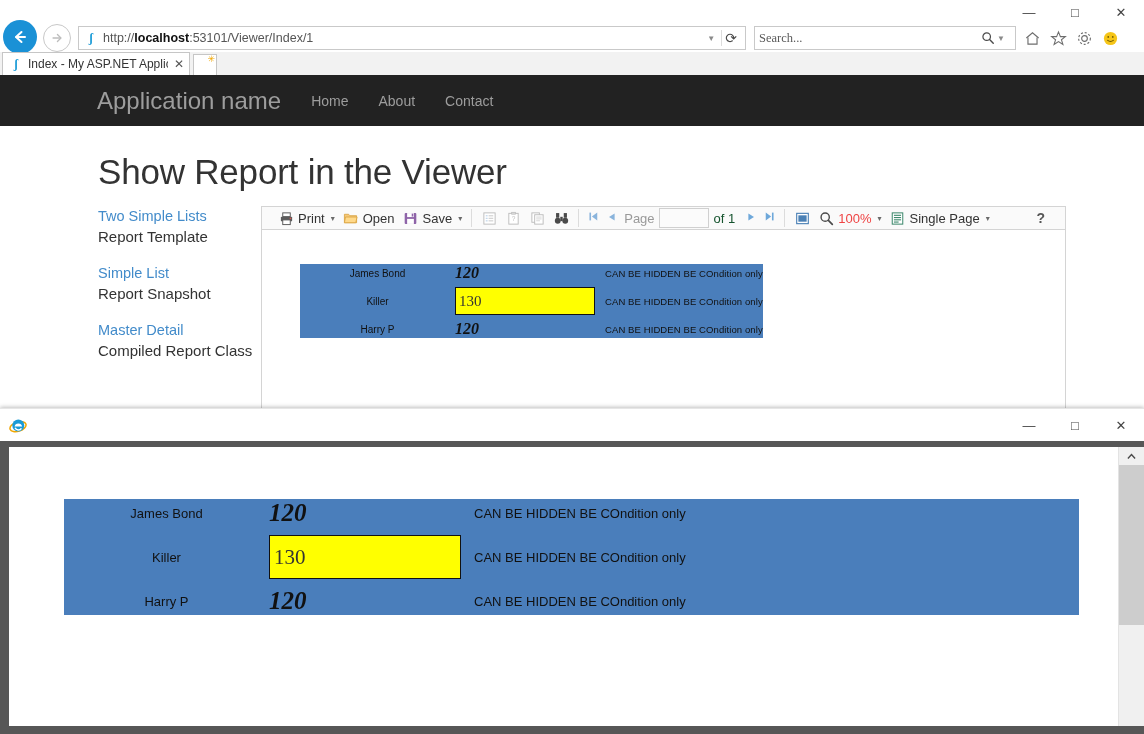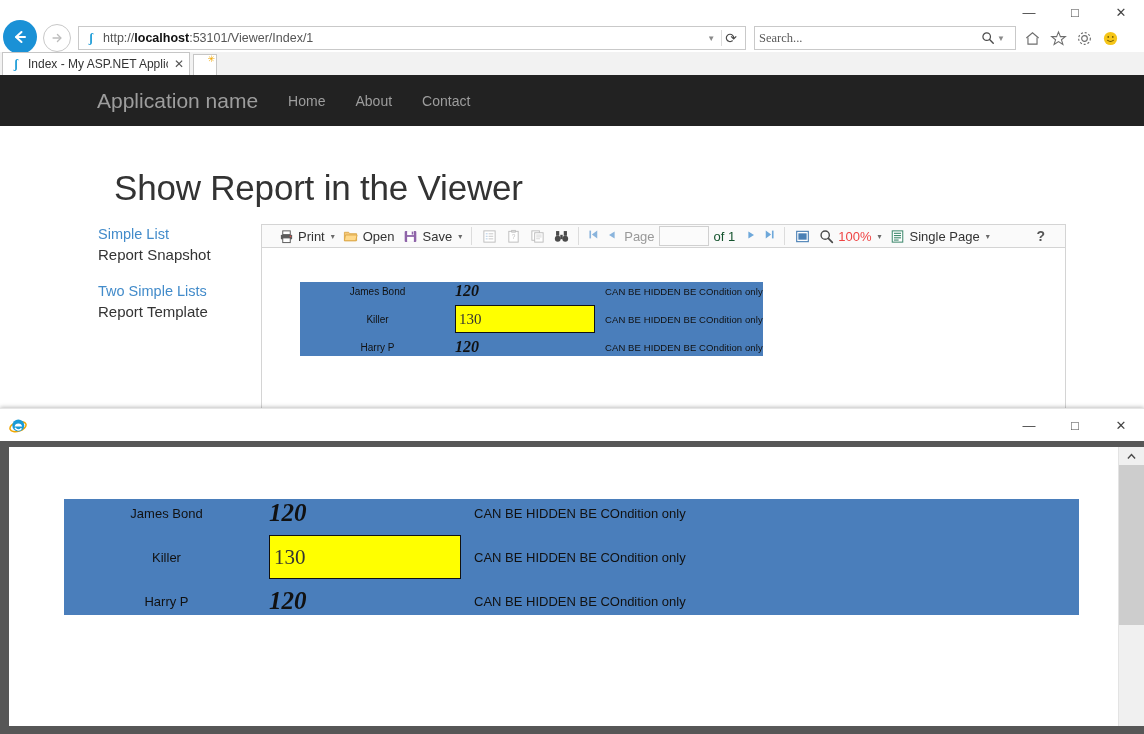--- a/index.html
+++ b/index.html
@@ -107,25 +107,25 @@
 
   
   .page-content {
     position: absolute; left: 0; top: 75px; width: 1144px; height: 659px;
     background: #fff; overflow: hidden;
   }
   .navbar {
     height: 51px; background: #222222; width: 100%;
     display: flex; align-items: center; padding-left: 97px; box-sizing: border-box;
   }
-  .brand { color: #9d9d9d; font-size: 21px; margin-right: 30px; }
+  .brand { color: #9d9d9d; font-size: 24px; margin-right: 30px; }
   .nav-link { color: #9d9d9d; font-size: 14px; margin-right: 30px; }
 
   .page-title {
-    margin: 16px; padding: 26px 0 0 98px;
+    margin: 0; padding: 26px 0 0 98px;
     font-size: 35px; font-weight: normal; color: #333;
     letter-spacing: -0.2px;
   }
 
   .body-cols { display: flex; padding-left: 98px; margin-top: 14px; }
   .left-col { width: 163px; flex: 0 0 163px; }
   .link-group { margin-bottom: 16px; }
   .lg-link { display:block; color: #428bca; font-size: 14.5px; line-height: 20px; }
   .lg-sub { display:block; color: #333; font-size: 15px; line-height: 21px; }
 
@@ -332,26 +332,30 @@
         <div class="nav-link">About</div>
         <div class="nav-link">Contact</div>
       </div>
 
       <h1 class="page-title">Show Report in the Viewer</h1>
 
       <div class="body-cols">
 
         <div class="left-col">
           <div class="link-group">
+            <a class="lg-link">Two Simple Lists</a>
+            <span class="lg-sub">Report Template</span>
+          </div>
+          <div class="link-group">
             <a class="lg-link">Simple List</a>
             <span class="lg-sub">Report Snapshot</span>
           </div>
           <div class="link-group">
-            <a class="lg-link">Two Simple Lists</a>
-            <span class="lg-sub">Report Template</span>
+            <a class="lg-link">Master Detail</a>
+            <span class="lg-sub">Compiled Report Class</span>
           </div>
         </div>
 
         <div class="viewer">
 
           <div class="rv-toolbar">
             <div class="rv-btn">
               <span class="rv-ico">
                 <svg width="15" height="15" viewBox="0 0 16 16">
                     <rect x="4" y="2" width="8" height="4" fill="#fff" stroke="#555" stroke-width="1"></rect>

